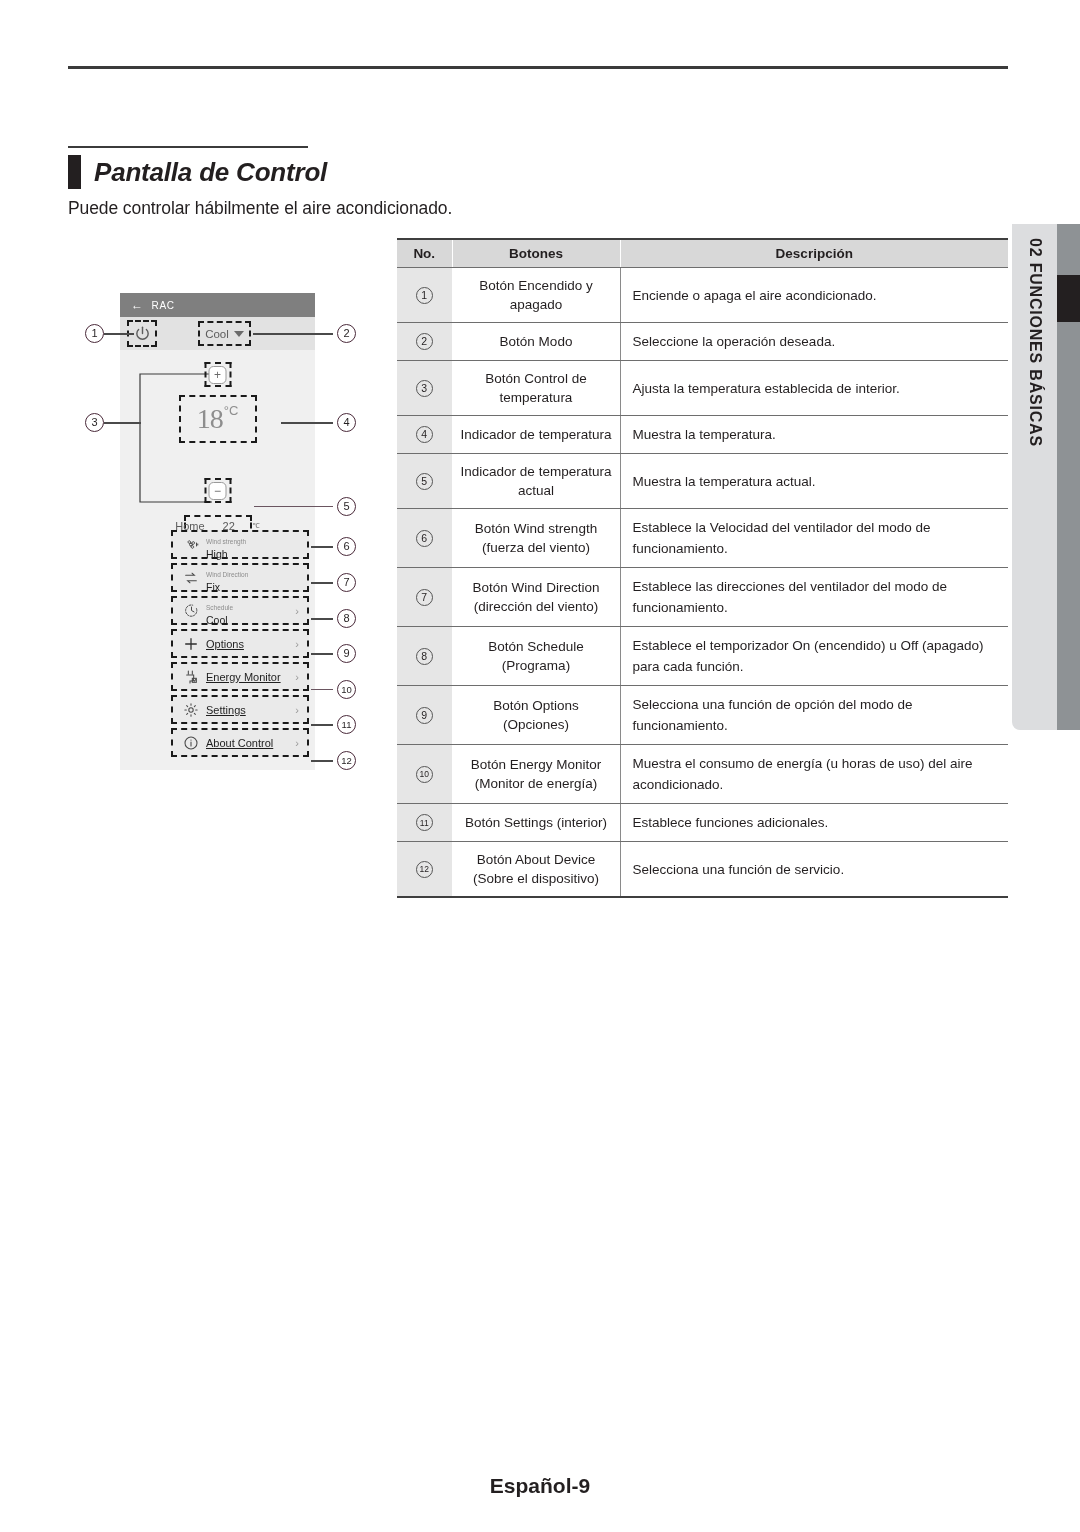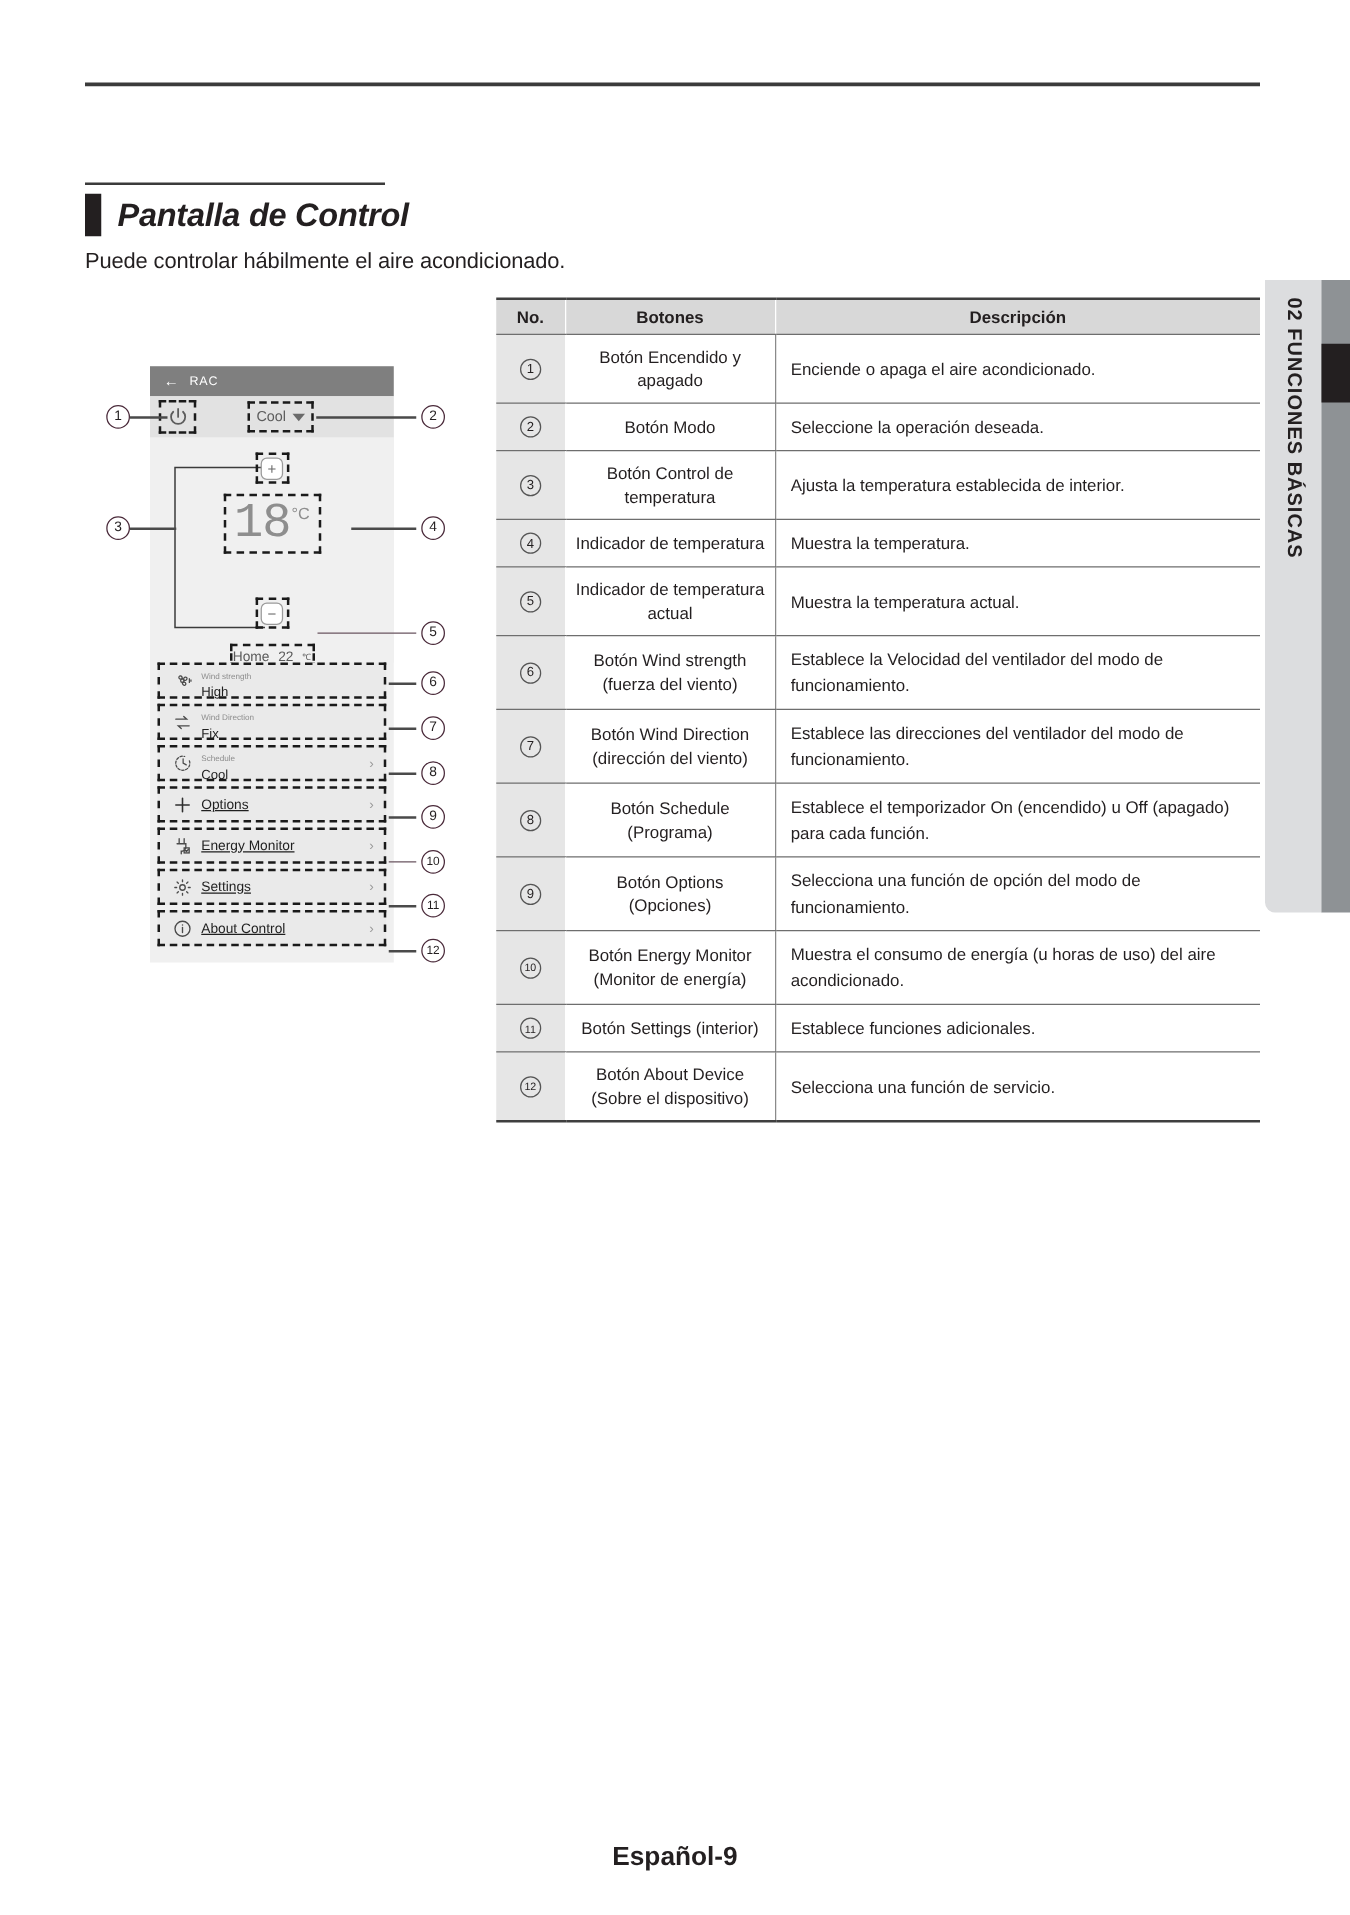--- a/index.html
+++ b/index.html
@@ -43,21 +43,21 @@
   .mock-appbar{
     height:24px; background:#7f7f7f; color:#ffffff;
     display:flex; align-items:center; gap:8px; padding-left:11px;
     font-size:10px; letter-spacing:0.6px;
   }
   .mock-appbar .arrow{ font-size:12px; line-height:1; }
   .mock-toolbar{
     height:33px; background:#e2e2e2; position:relative;
   }
   .mock-body{ position:relative; height:180px; background:#f0f0f0; }
-  .mock-list{ position:relative; padding:0 6px; }
+  .mock-list{ position:relative; padding:0 6px;margin-left:45px; }
 
   
   .dsel{
     border:2px dashed #1a1a1a; background:transparent; position:absolute;
   }
   .dsel-ib{ border:2px dashed #1a1a1a; position:relative; }
 
   .pwr{
     position:absolute; left:7px; top:3px; width:30px; height:27px;
     display:flex; align-items:center; justify-content:center;
@@ -82,28 +82,28 @@
   .minusbtn{ top:128px; }
   .rndbtn{
     width:18px;height:18px;border-radius:5px;border:1px solid #9a9a9a;background:#fff;
     display:flex;align-items:center;justify-content:center;font-size:12px;color:#6a6a6a;line-height:1;
   }
   .tempbox{
     position:absolute; left:50%; transform:translateX(-50%); top:45px;
     width:78px; height:48px; display:flex; align-items:center; justify-content:center;
   }
   .tempbox .val{
-    font-size:39px; color:#8e8e8e; font-family:Liberation Mono, monospace;
+    font-size:28px; color:#8e8e8e; font-family:Liberation Serif, serif;
     letter-spacing:-1px; line-height:1;
   }
   .tempbox .unit{ font-size:13px; color:#8e8e8e; align-self:flex-start; margin-top:6px; margin-left:1px;}
   .homebox{
     position:absolute; left:50%; transform:translateX(-50%); top:165px;
     width:68px; height:21px; display:flex; align-items:center; justify-content:center;
-    font-size:11px; color:#5a5a5a; gap:7px;
+    font-size:11px; color:#5a5a5a; gap:18px;
   }
   .homebox .sm{ font-size:7px; vertical-align:super; }
 
   
   .elbow{ position:absolute; stroke:#3b3b3b; fill:none; stroke-width:1.2px; }
 
   .row{
     position:relative; height:29px; margin-bottom:4px;
     background:#eaeaea; display:flex; align-items:center;
     padding:0 8px 0 7px;

